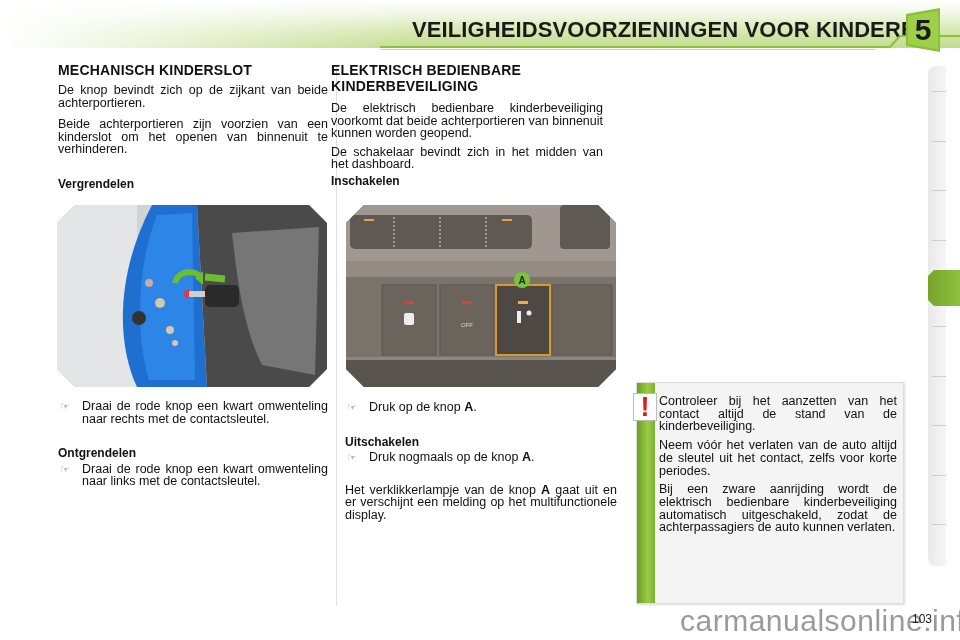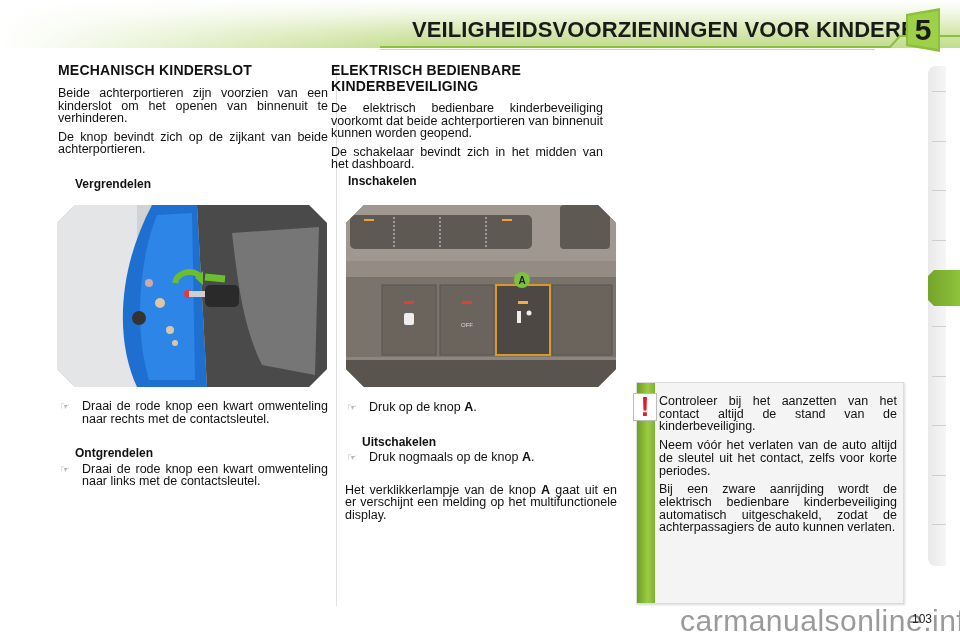--- a/index.html
+++ b/index.html
@@ -34,21 +34,21 @@
   }
 
   
   .col { position: absolute; font-size: 12.5px; line-height: 12.5px; }
   .col-left { left: 58px; top: 62px; width: 270px; }
   .col-mid { left: 331px; top: 62px; width: 272px; }
   .divider { position: absolute; left: 336px; top: 66px; width: 1px; height: 540px; background: #e0e0e0; }
 
   h2.section { font-size: 14px; font-weight: bold; line-height: 16px; color: #111; letter-spacing: 0.2px; }
   p.body { text-align: justify; margin-top: 6px; }
-  .sub { font-weight: bold; font-size: 12px; margin-left: 17px; }
+  .sub { font-weight: bold; font-size: 12px; }
   .bullet { position: relative; padding-left: 24px; text-align: justify; }
   .bullet .hand { position: absolute; left: 2px; top: 0; font-size: 11px; color: #777; }
   b.k { font-weight: bold; }
 
   
   .img-frame {
     position: absolute; overflow: hidden;
     clip-path: polygon(18px 0, calc(100% - 18px) 0, 100% 18px, 100% calc(100% - 18px), calc(100% - 18px) 100%, 18px 100%, 0 calc(100% - 18px), 0 18px);
   }
   .img-door { left: 57px; top: 205px; width: 270px; height: 182px; background: #c7c9cb; }
@@ -105,22 +105,22 @@
 <svg class="chapter-svg" width="100" height="44" viewBox="0 0 100 44">
   <polyline points="0,39 30,39 40,28 48,28" fill="none" stroke="#8cbf3a" stroke-width="2"></polyline>
   <polygon points="46,6 80,0 80,44 46,38" fill="#8cbf3a"></polygon>
   <polygon points="48,8 78,3 78,41 48,36" fill="#9fd04a"></polygon>
   <line x1="80" y1="28" x2="100" y2="28" stroke="#8cbf3a" stroke-width="2"></line>
 </svg>
 <div class="chapter-num">5</div>
 
 <div class="col col-left">
   <h2 class="section">MECHANISCH KINDERSLOT</h2>
+  <p class="body">De knop bevindt zich op de zijkant van beide achterportieren.</p>
   <p class="body" style="margin-top:9px">Beide achterportieren zijn voorzien van een kinderslot om het openen van binnenuit te verhinderen.</p>
-  <p class="body">De knop bevindt zich op de zijkant van beide achterportieren.</p>
   <div class="sub" style="margin-top:22px">Vergrendelen</div>
 </div>
 
 <div class="img-frame img-door">
   <svg width="270" height="182" viewBox="0 0 270 182">
     <rect width="270" height="182" fill="#d0d2d4"></rect>
     <rect x="0" y="0" width="80" height="182" fill="#e4e5e6"></rect>
     <path d="M95,0 L140,0 L150,182 L80,182 C60,140 58,70 95,0 Z" fill="#1f6fd0"></path>
     <path d="M100,10 L135,8 L138,175 L92,175 C78,130 80,60 100,10 Z" fill="#2d85e8"></path>
     <path d="M140,0 L270,0 L270,182 L150,182 Z" fill="#4a4a4a"></path>

